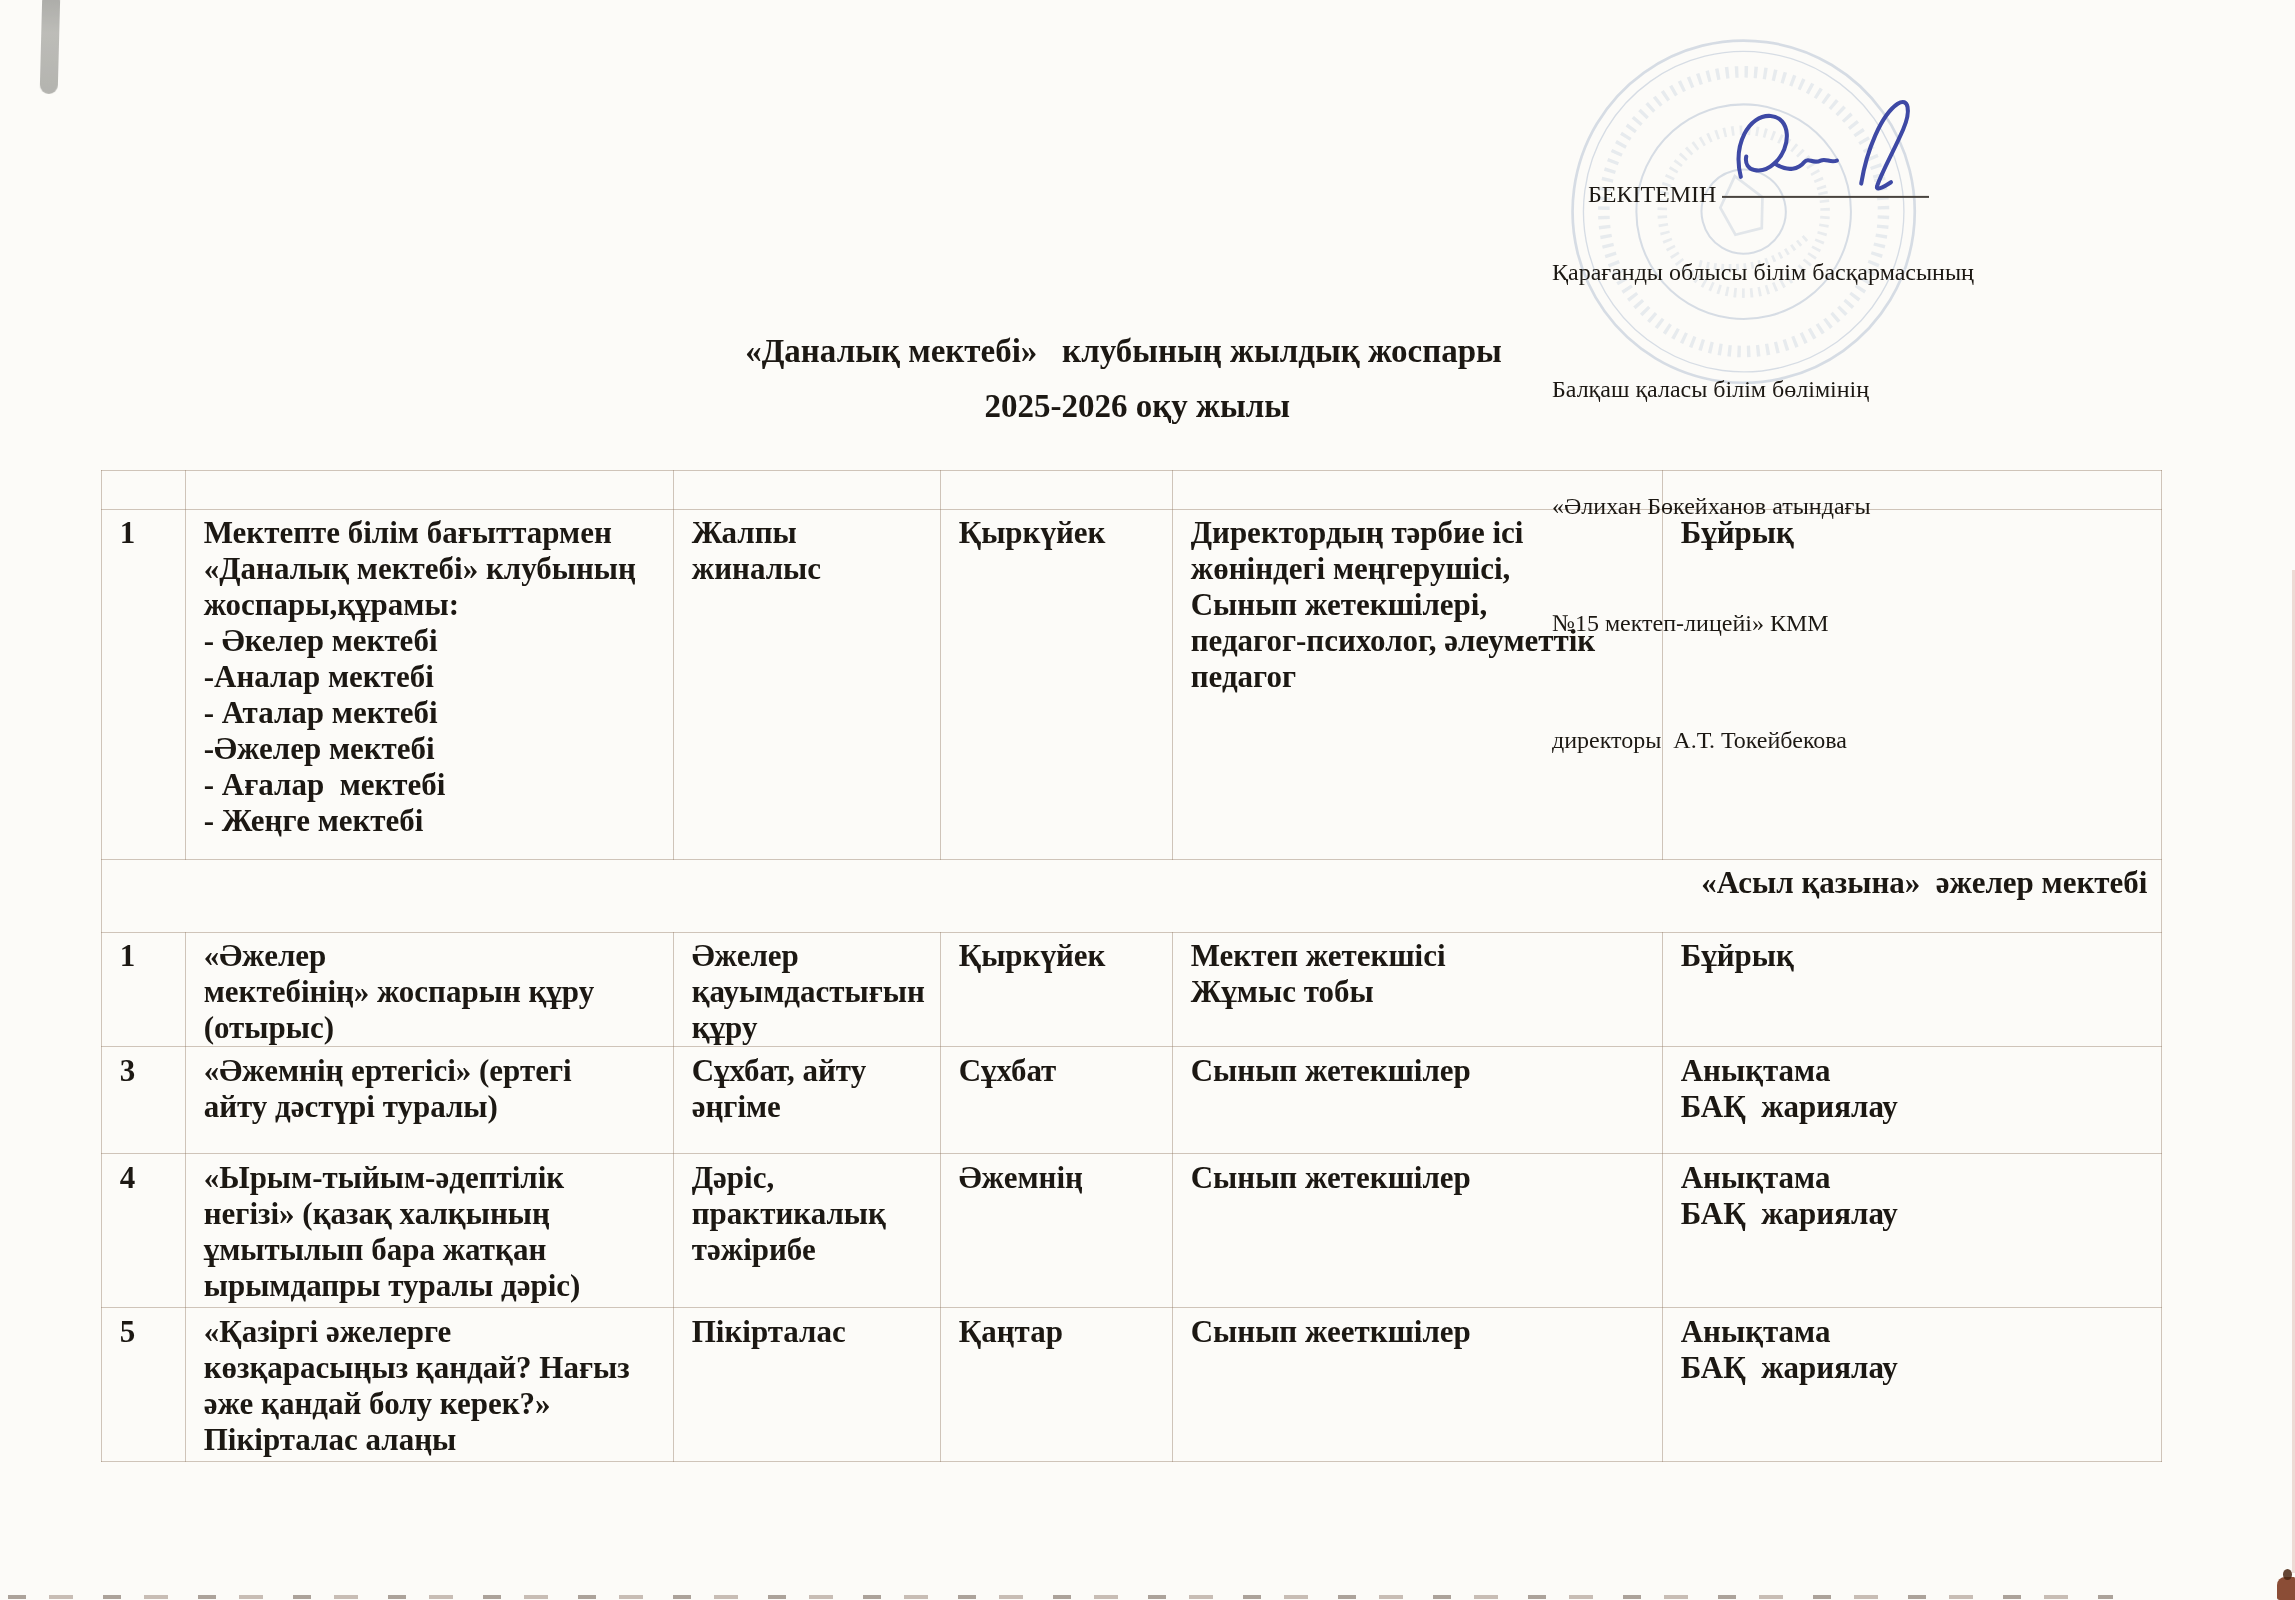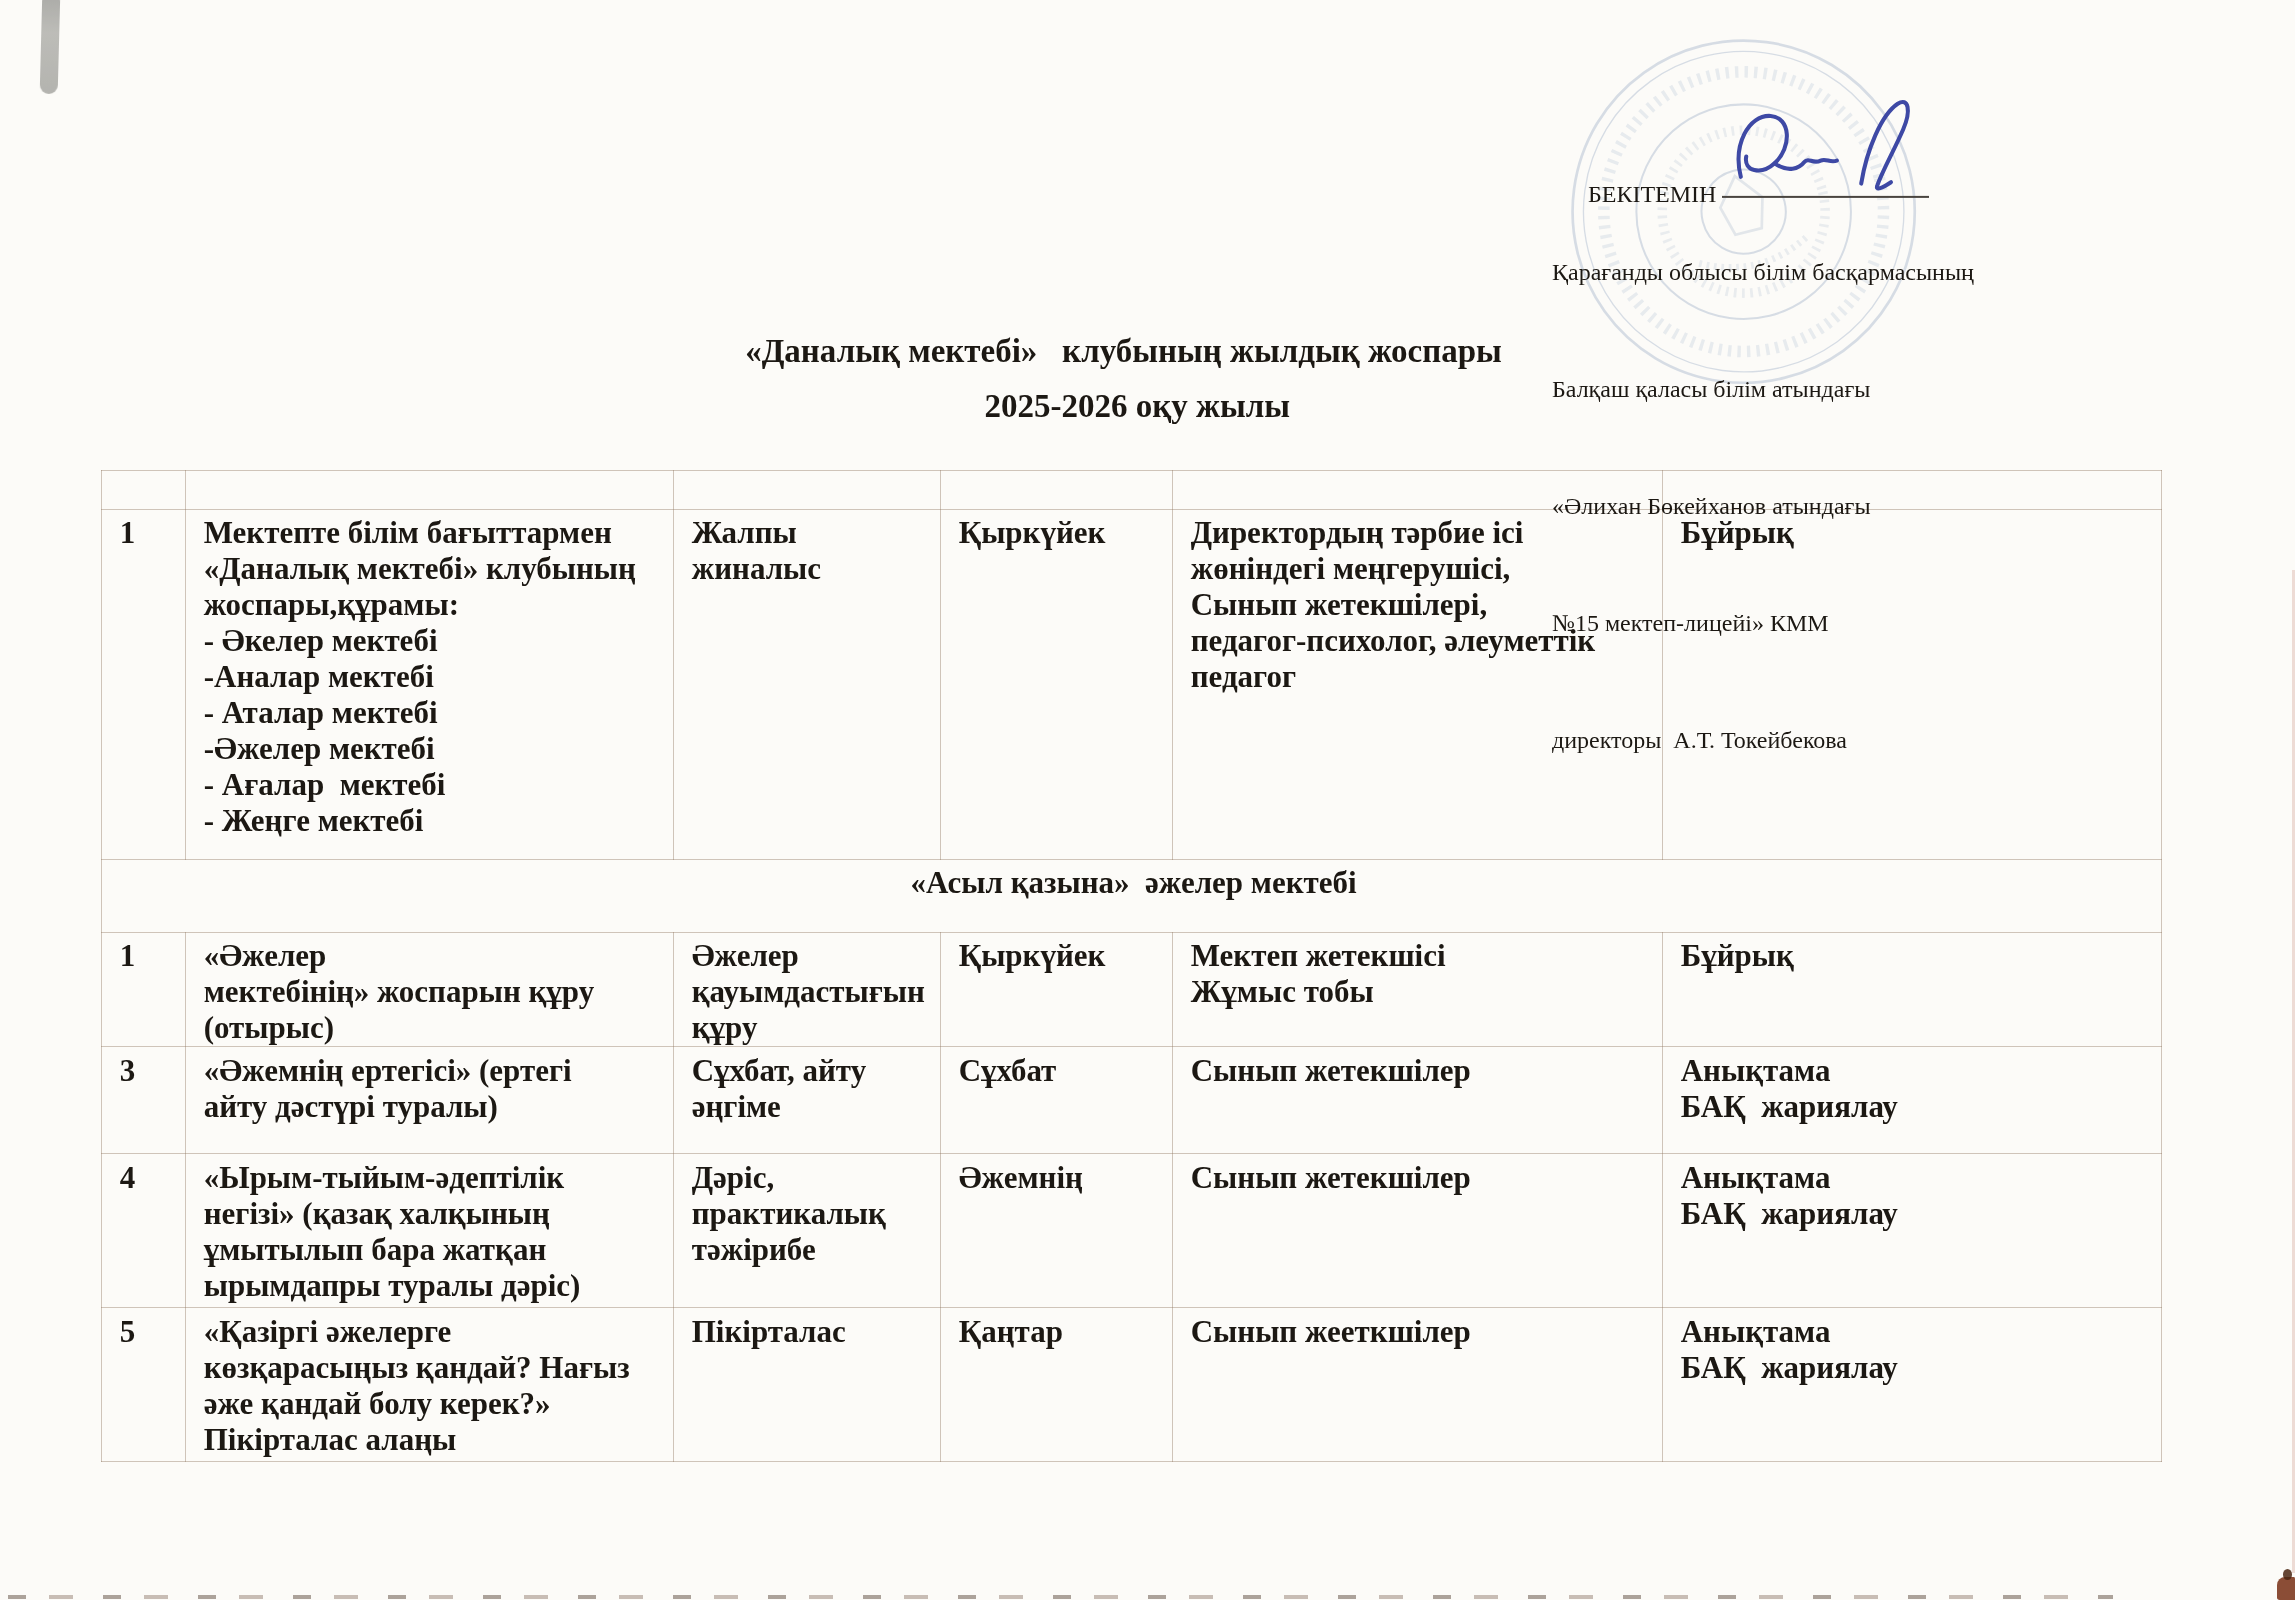--- a/index.html
+++ b/index.html
@@ -65,21 +65,21 @@
   }
   table.plan td{
     border:1.4px solid rgba(145,118,98,.42);
     vertical-align:top;
     padding:5.4px 13.6px 0 17.7px;
     font-size:31px;line-height:36px;font-weight:bold;
     white-space:pre-wrap;overflow:hidden;
   }
   td.c-num{padding-left:17.7px;}
   td.c-section{
-    text-align:center;vertical-align:bottom;padding-bottom:5.4px;
+    text-align:right;vertical-align:bottom;padding-bottom:5.4px;
     font-size:31px;font-weight:bold;
   }
   tr.r0{height:39px}
   tr.r1{height:350px}
   tr.r2{height:73px}
   tr.r3{height:113px}
   tr.r4{height:107px}
   tr.r5{height:154px}
   tr.r6{height:154px}
 </style>
@@ -108,21 +108,21 @@
       <span>БЕКІТЕМІН</span><span class="sig-underline"></span>
       <svg class="signature-svg" viewBox="0 0 340 170">
         <g fill="none" stroke="#2e3a9e" stroke-width="6" stroke-linecap="round" opacity=".92">
           <path d="M30 118 C18 70, 42 26, 74 28 C104 30, 106 74, 80 98 C60 116, 34 110, 38 88"></path>
           <path d="M80 98 C100 112, 116 106, 124 96 C130 88, 136 100, 148 94 C156 90, 162 98, 172 94"></path>
           <path d="M208 128 C216 78, 238 26, 262 10 C278 0, 282 20, 270 48 C256 80, 240 108, 232 130 C228 140, 240 134, 252 126"></path>
         </g>
       </svg>
     </div>
     <div>Қарағанды облысы білім басқармасының</div>
-    <div>Балқаш қаласы білім атындағы</div>
+    <div>Балқаш қаласы білім бөлімінің</div>
     <div>«Әлихан Бөкейханов атындағы</div>
     <div>№15 мектеп-лицейі» КММ</div>
     <div>директоры  А.Т. Токейбекова</div>
   </div>
 
   <div class="doc-title">«Даналық мектебі»   клубының жылдық жоспары</div>
   <div class="doc-subtitle">2025-2026 оқу жылы</div>
 
   <table class="plan">
     <colgroup>

